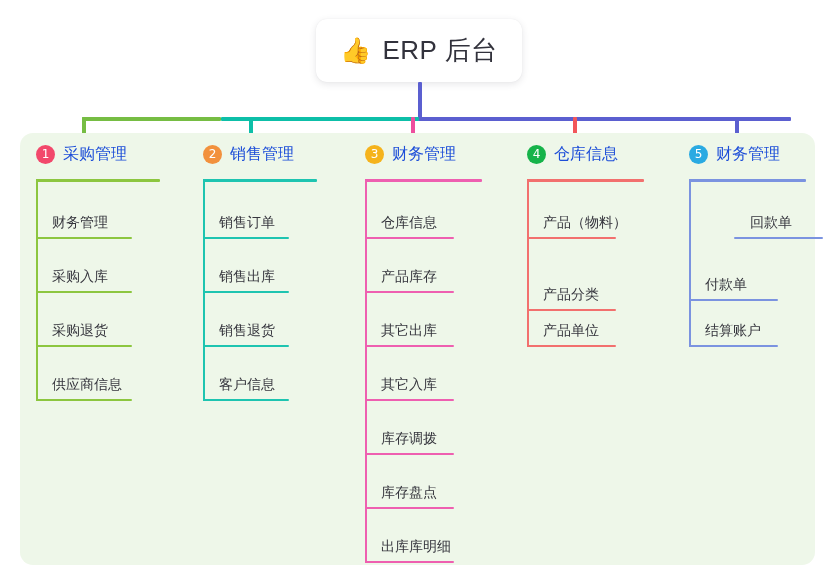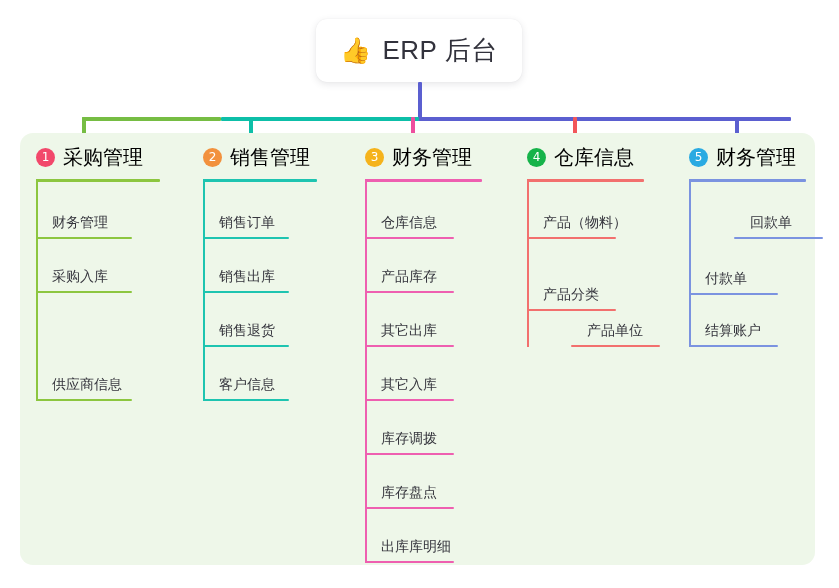--- a/index.html
+++ b/index.html
@@ -49,21 +49,21 @@
   .col-head{
     position:absolute;top:11px;left:16px;
     display:flex;align-items:center;gap:8px;white-space:nowrap;
   }
   .badge{
     width:19px;height:19px;border-radius:50%;
     color:#ffffff;font-size:12px;line-height:19px;
     text-align:center;display:inline-block;flex:none;
     font-family:"DejaVu Sans",sans-serif;
   }
-  .col-title{font-size:20px;color:#000000;}
+  .col-title{font-size:16px;color:#1d4ed8;}
   .col-rule{position:absolute;left:16px;height:3px;top:46px;border-radius:1px;}
   .spine{position:absolute;left:16px;top:46px;width:2px;}
 
   .item{position:absolute;left:16px;}
   .item-label{
     position:absolute;left:16px;bottom:7px;
     font-size:14px;color:#35353d;white-space:nowrap;
   }
   .item-rule{position:absolute;left:0;bottom:0;height:2px;width:88px;border-radius:1px;}
 </style>
@@ -101,20 +101,24 @@
           <div class="col-rule" style="width: 124px; background: rgb(140, 198, 63);"></div>
           <div class="spine" style="height: 222px; background: rgb(140, 198, 63);"></div>
           <div class="item" style="top: 62px; height: 44px; width: 108px;">
             <span class="item-label">财务管理</span>
             <div class="item-rule" style="background: rgb(140, 198, 63); width: 96px;"></div>
           </div>
           <div class="item" style="top: 116px; height: 44px; width: 108px;">
             <span class="item-label">采购入库</span>
             <div class="item-rule" style="background: rgb(140, 198, 63); width: 96px;"></div>
           </div>
+          <div class="item" style="top: 170px; height: 44px; width: 108px;">
+            <span class="item-label">采购退货</span>
+            <div class="item-rule" style="background: rgb(140, 198, 63); width: 96px;"></div>
+          </div>
           <div class="item" style="top: 224px; height: 44px; width: 108px;">
             <span class="item-label">供应商信息</span>
             <div class="item-rule" style="background: rgb(140, 198, 63); width: 96px;"></div>
           </div>
         </div>
         <div class="col" style="left: 167px; width: 162px; height: 432px;">
           <div class="col-head">
             <span class="badge" style="background: rgb(242, 145, 61);">2</span>
             <span class="col-title">销售管理</span>
           </div>
@@ -181,37 +185,37 @@
           <div class="col-rule" style="width: 117px; background: rgb(242, 112, 110);"></div>
           <div class="spine" style="height: 168px; background: rgb(242, 112, 110);"></div>
           <div class="item" style="top: 62px; height: 44px; width: 101px;">
             <span class="item-label">产品（物料）</span>
             <div class="item-rule" style="background: rgb(242, 112, 110); width: 89px;"></div>
           </div>
           <div class="item" style="top: 134px; height: 44px; width: 101px;">
             <span class="item-label">产品分类</span>
             <div class="item-rule" style="background: rgb(242, 112, 110); width: 89px;"></div>
           </div>
-          <div class="item" style="top: 170px; height: 44px; width: 101px; margin-left: 44px;">
+          <div class="item" style="top: 170px; height: 44px; width: 101px;">
             <span class="item-label">产品单位</span>
             <div class="item-rule" style="background: rgb(242, 112, 110); width: 89px;"></div>
           </div>
         </div>
         <div class="col" style="left: 653px; width: 142px; height: 432px;">
           <div class="col-head">
             <span class="badge" style="background: rgb(42, 170, 226);">5</span>
             <span class="col-title">财务管理</span>
           </div>
           <div class="col-rule" style="width: 117px; background: rgb(123, 147, 224);"></div>
           <div class="spine" style="height: 168px; background: rgb(123, 147, 224);"></div>
           <div class="item" style="top: 62px; height: 44px; width: 101px; margin-left: 45px;">
             <span class="item-label">回款单</span>
             <div class="item-rule" style="background: rgb(123, 147, 224); width: 89px;"></div>
           </div>
-          <div class="item" style="top: 118px; height: 44px; width: 101px; padding-left: 16px;">
+          <div class="item" style="top: 124px; height: 44px; width: 101px; padding-left: 16px;">
             <span class="item-label">付款单</span>
             <div class="item-rule" style="background: rgb(123, 147, 224); width: 89px;"></div>
           </div>
           <div class="item" style="top: 170px; height: 44px; width: 101px;">
             <span class="item-label">结算账户</span>
             <div class="item-rule" style="background: rgb(123, 147, 224); width: 89px;"></div>
           </div>
         </div>
       </div>
   </div>

